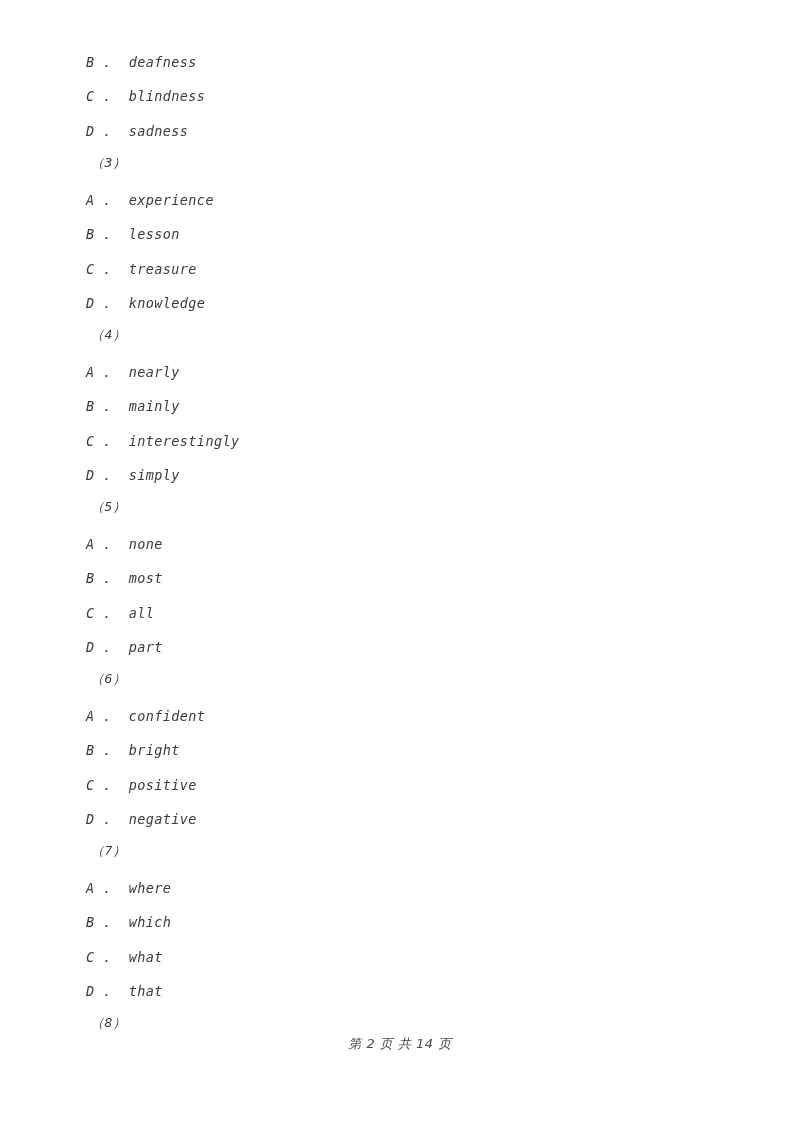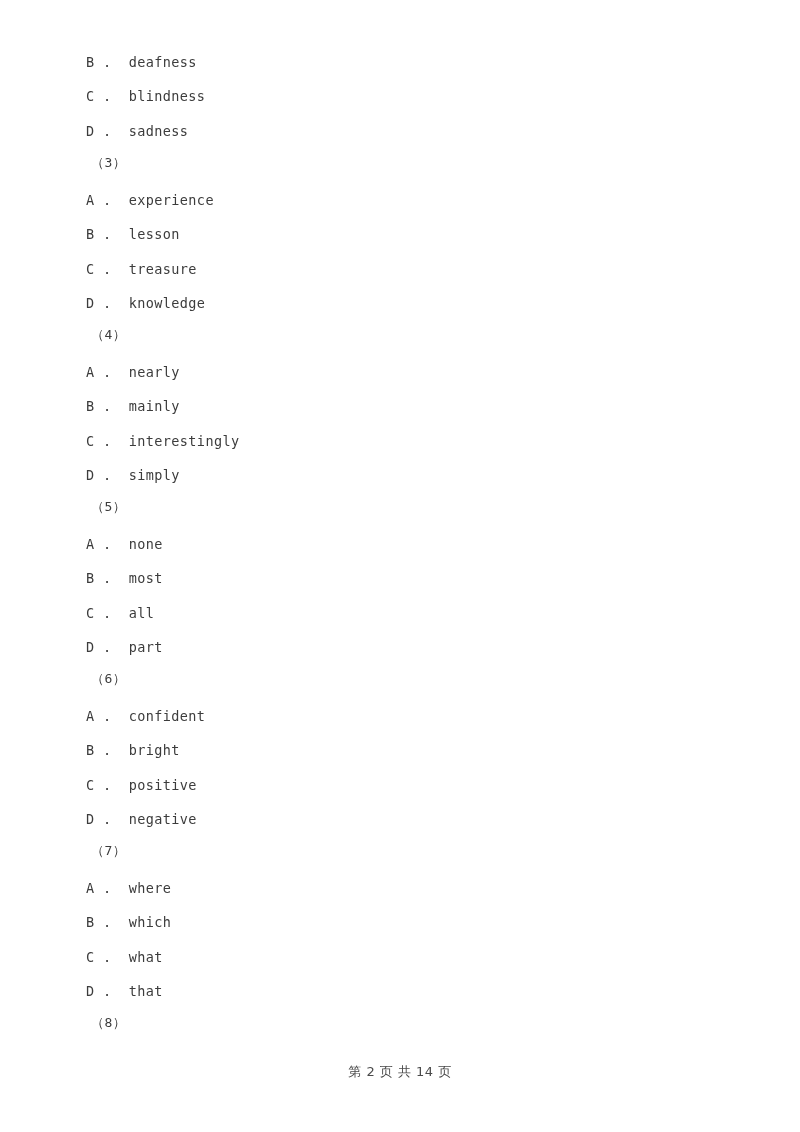--- a/index.html
+++ b/index.html
@@ -52,27 +52,26 @@
     position: absolute;
     left: 0;
     width: 800px;
     text-align: center;
     white-space: pre;
     color: #4a4a4a;
     font-size: 13px;
     line-height: 20px;
     letter-spacing: 0.5px;
     font-family: "DejaVu Sans", "Liberation Sans", sans-serif;
-    margin-top: 28px;
   }
 </style>
 </head>
 <body>
 
-<div class="page" style="width: 800px; height: 1132px; background: rgb(255, 255, 255);">
+<div class="page" style="width: 800px; height: 1132px; background: rgb(255, 255, 255); font-style: italic;">
   <div class="content">
       <div class="line option" style="top: 51px; color: rgb(60, 60, 60);">B .  deafness</div>
       <div class="line option" style="top: 85px; color: rgb(60, 60, 60);">C .  blindness</div>
       <div class="line option" style="top: 120px; color: rgb(60, 60, 60);">D .  sadness</div>
       <div class="line group" style="top: 152px; color: rgb(60, 60, 60);">（3）</div>
       <div class="line option" style="top: 189px; color: rgb(60, 60, 60);">A .  experience</div>
       <div class="line option" style="top: 223px; color: rgb(60, 60, 60);">B .  lesson</div>
       <div class="line option" style="top: 258px; color: rgb(60, 60, 60);">C .  treasure</div>
       <div class="line option" style="top: 292px; color: rgb(60, 60, 60);">D .  knowledge</div>
       <div class="line group" style="top: 324px; color: rgb(60, 60, 60);">（4）</div>

